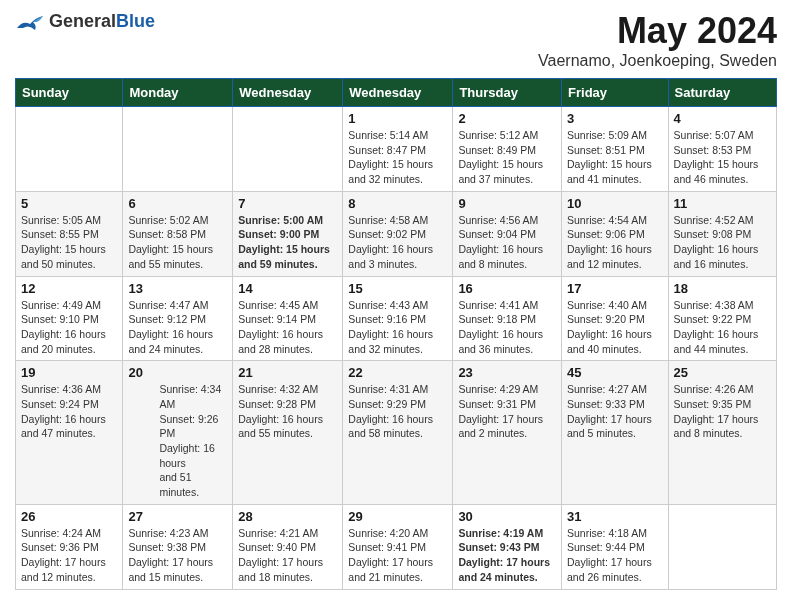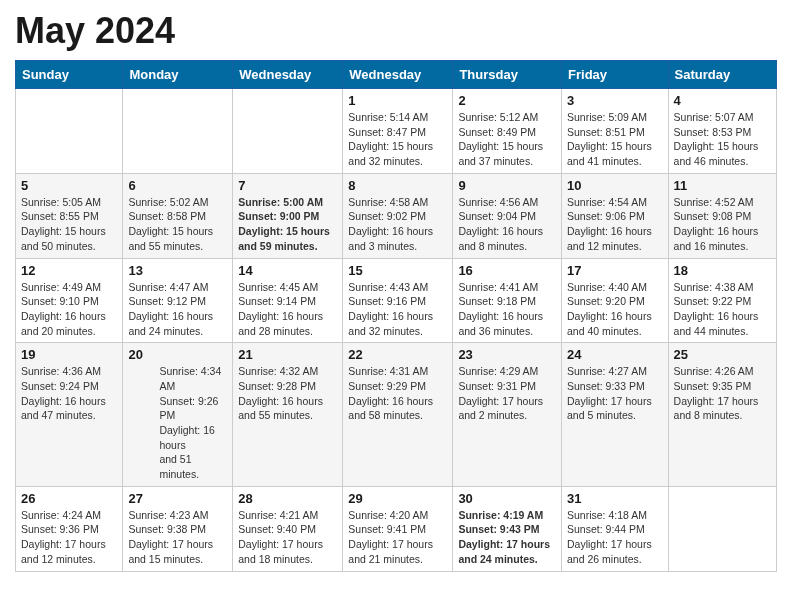--- a/index.html
+++ b/index.html
@@ -48,21 +48,21 @@
     .location {
       font-size: 16px;
       color: #333;
     }
     .calendar-table {
       width: 100%;
       border-collapse: collapse;
       font-size: 11px;
     }
     .calendar-table th {
-      background-color: #0369a1;
+      background-color: #14532d;
       color: #fff;
       text-align: left;
       padding: 6px 6px;
       font-size: 13px;
       font-weight: bold;
       border: 1px solid #1a5ea8;
     }
     .calendar-table td {
       border: 1px solid #ccc;
       vertical-align: top;
@@ -86,22 +86,35 @@
       line-height: 1.4;
     }
     .empty-cell {
       background: #fff !important;
     }
   </style>
 </head>
 <body>
 
 <div class="header-section">
+  <div class="logo">
+    <svg class="logo-bird" viewBox="0 0 30 24" xmlns="http://www.w3.org/2000/svg">
+      <path d="M2,18 Q8,10 15,14 Q20,8 28,6 Q22,12 18,12 Q22,16 20,20 Q14,14 8,18 Z" fill="#1a5ea8"></path>
+      <path d="M18,12 Q24,8 28,6 Q26,10 22,12 Z" fill="#4a9fd4"></path>
+    </svg>
+    <div>
+      <div style="display:flex; align-items:baseline; gap:0px;">
+        <span class="logo-text-general">General</span>
+        <span class="logo-text-blue">Blue</span>
+      </div>
+    </div>
+  </div>
   <div class="title-section">
     <div class="month-year">May 2024</div>
+    <div class="location">Vaernamo, Joenkoeping, Sweden</div>
   </div>
 </div>
 
 <table class="calendar-table">
   <thead>
     <tr>
     <th>Sunday</th>
         <th>Monday</th>
         <th>Wednesday</th>
         <th>Wednesday</th>
@@ -276,21 +289,21 @@
 and 58 minutes.</div>
         </td>
         <td>
           <div class="day-number">23</div>
           <div class="day-info" style="white-space: pre-line;">Sunrise: 4:29 AM
 Sunset: 9:31 PM
 Daylight: 17 hours
 and 2 minutes.</div>
         </td>
         <td>
-          <div class="day-number">24</div>
+          <div class="day-number">45</div>
           <div class="day-info" style="white-space: pre-line;">Sunrise: 4:27 AM
 Sunset: 9:33 PM
 Daylight: 17 hours
 and 5 minutes.</div>
         </td>
         <td>
           <div class="day-number">25</div>
           <div class="day-info" style="white-space: pre-line;">Sunrise: 4:26 AM
 Sunset: 9:35 PM
 Daylight: 17 hours

